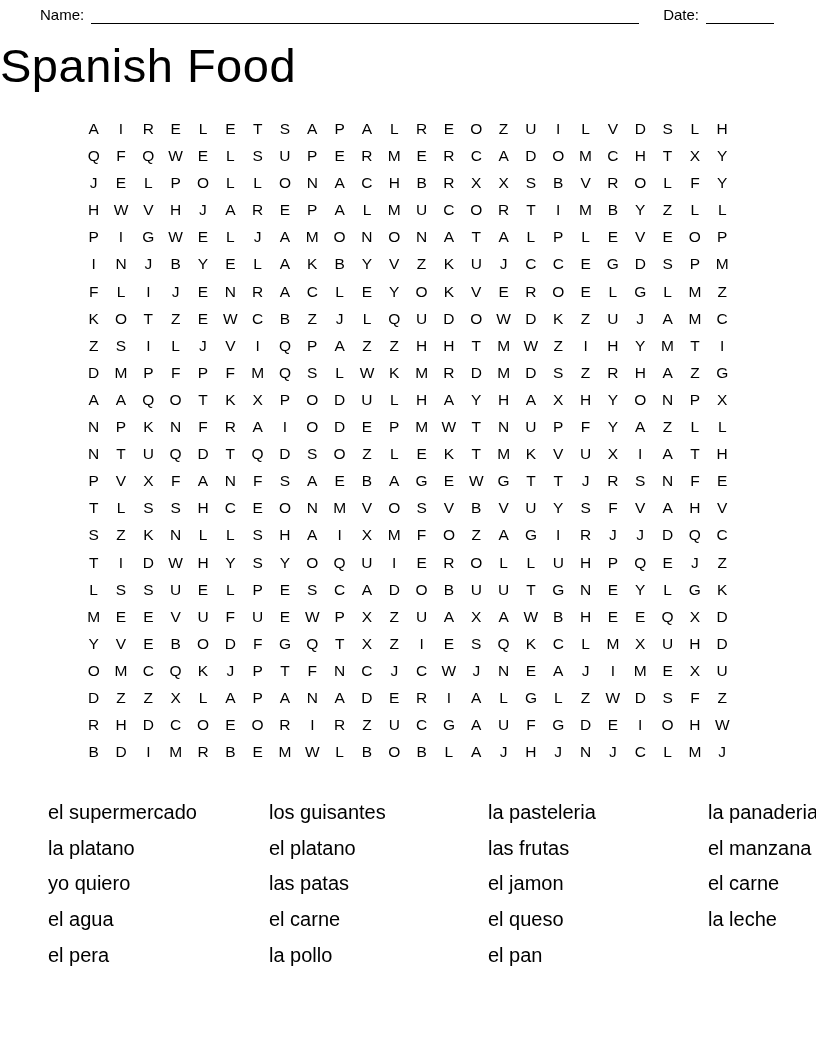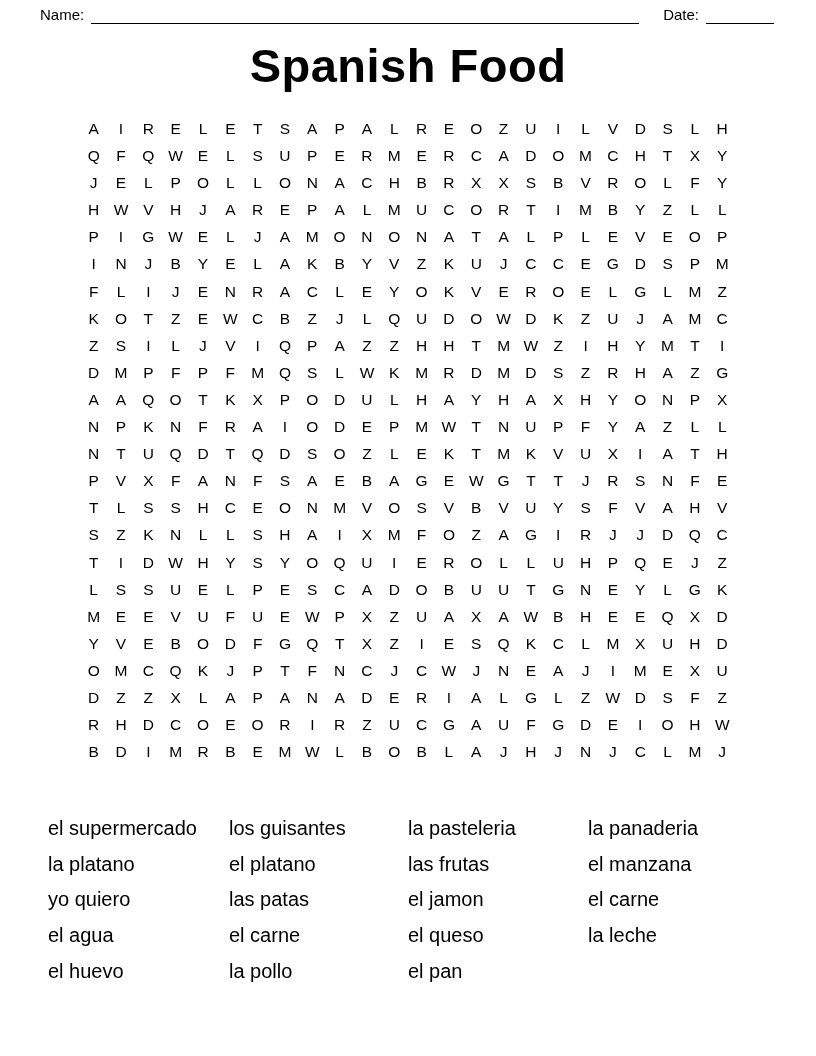--- a/index.html
+++ b/index.html
@@ -20,23 +20,23 @@
     line-height: 18px;
     border-radius: 7px;
   }
   .blank-line {
     border-bottom: 1.5px solid #000;
     height: 15px;
   }
   .name-line { flex: 1; margin-left: 7px; margin-right: 24px; }
   .date-line { width: 68px; margin-left: 7px; }
   .title {
-    text-align: center;
+    text-align: left;
     font-size: 47px;
-    font-weight: 700;
+    font-weight: 400;
     margin: 14px 0 0 0;
     letter-spacing: 0.5px;
   }
   .grid {
     width: 656px;
     margin: 22px auto 0 auto;
   }
   .grid-row {
     display: flex;
     height: 27.1px;
@@ -45,22 +45,23 @@
     flex: 1;
     text-align: center;
     font-size: 15.5px;
     line-height: 27.1px;
     font-weight: 400;
   }
   .words {
     display: grid;
     grid-template-columns: 181px 179px 180px 1fr;
     padding-left: 48px;
-    margin-top: 46px;
+    margin-top: 30px;
     font-size: 20px;
+    gap: 40px;
   }
   .word {
     line-height: 35.6px;
     white-space: nowrap;
   }
 </style>
 </head>
 <body>
 
 <div class="header">
@@ -698,21 +699,21 @@
       <span class="grid-cell">J</span>
     </div>
   </div>
 
 <div class="words">
     <div>
       <div class="word">el supermercado</div>
       <div class="word">la platano</div>
       <div class="word">yo quiero</div>
       <div class="word">el agua</div>
-      <div class="word">el huevo</div>
+      <div class="word">el pera</div>
     </div>
     <div>
       <div class="word">los guisantes</div>
       <div class="word">el platano</div>
       <div class="word">las patas</div>
       <div class="word">el carne</div>
       <div class="word">la pollo</div>
     </div>
     <div>
       <div class="word">la pasteleria</div>

